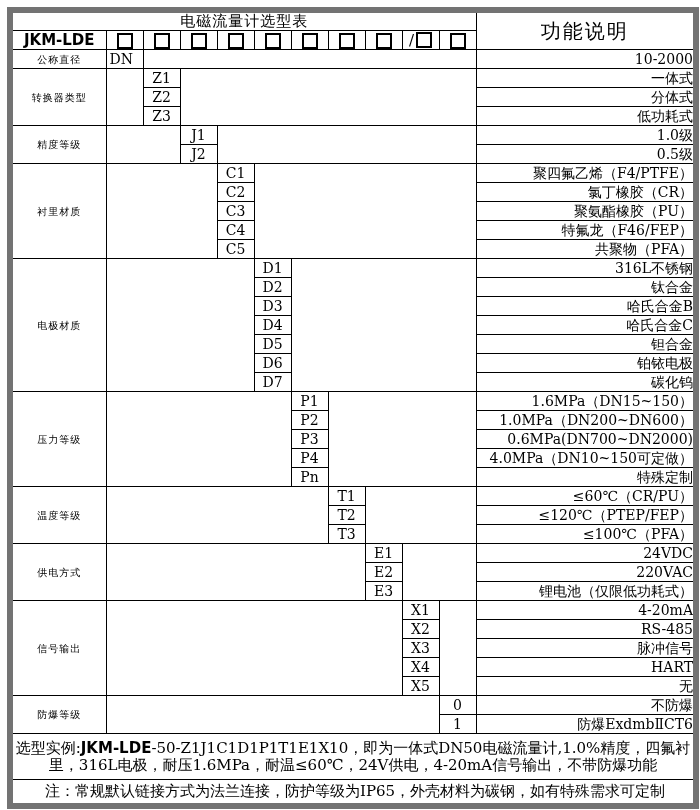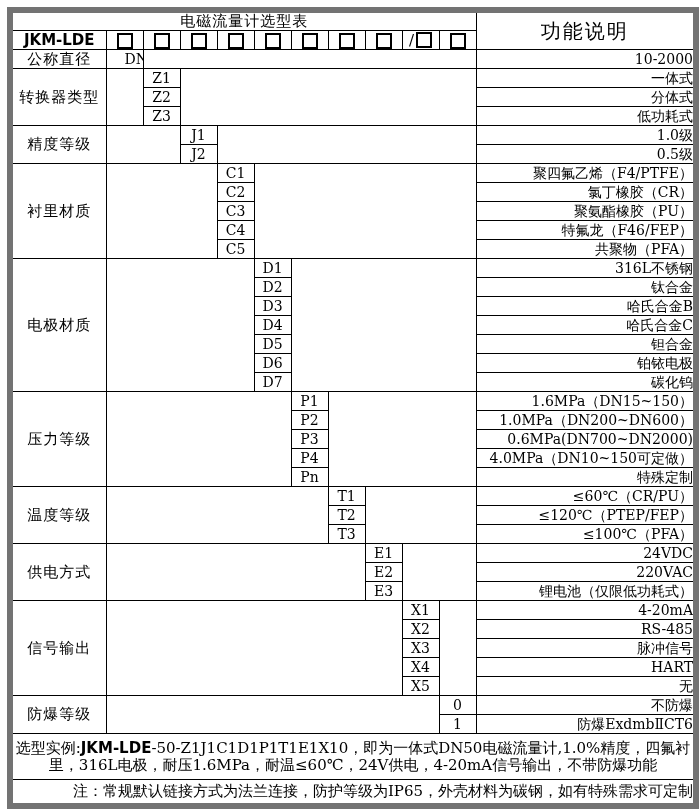--- a/index.html
+++ b/index.html
@@ -19,35 +19,35 @@
     vertical-align:middle;
     font-size:14px;
     line-height:17px;
     overflow:hidden;
     white-space:nowrap;
   }
   tr{height:19px;}
   tr.title-row{height:20px;}
   td.title{font-size:15px;letter-spacing:1px;}
   td.func{font-size:20px;letter-spacing:2px;}
-  td.label{font-size:15px;letter-spacing:1px;}
+  td.label{font-size:10px;letter-spacing:1px;}
   td.model{font-family:"DejaVu Sans","Liberation Sans",sans-serif;font-weight:bold;font-size:15px;}
   td.code{font-size:14px;}
-  td.code.left{text-align:left;padding-left:18px;margin-top:8px;}
+  td.code.left{text-align:left;padding-left:3px;margin-top:8px;}
   td.desc{font-size:14px;text-align:right;}
   span.cb{
     display:inline-block;width:12px;height:12px;
     border:2px solid #000;background:#fff;vertical-align:middle;
   }
   span.slash{font-size:15px;margin-right:2px;vertical-align:middle;}
   tr.example-row{height:46px;}
   tr.note-row{height:26px;}
   td.example{white-space:normal;font-size:15px;line-height:17px;padding:1px 2px;}
   td.example b{font-family:"DejaVu Sans","Liberation Sans",sans-serif;}
-  td.note{text-align:right;font-size:15px;padding-left:4px;}
+  td.note{text-align:center;font-size:15px;padding-left:4px;}
 </style>
 </head>
 <body>
 
 <table class="sel">
   <colgroup>
     <col style="width:96px">
     <col style="width:37px">
       <col style="width:37px">
       <col style="width:37px">

